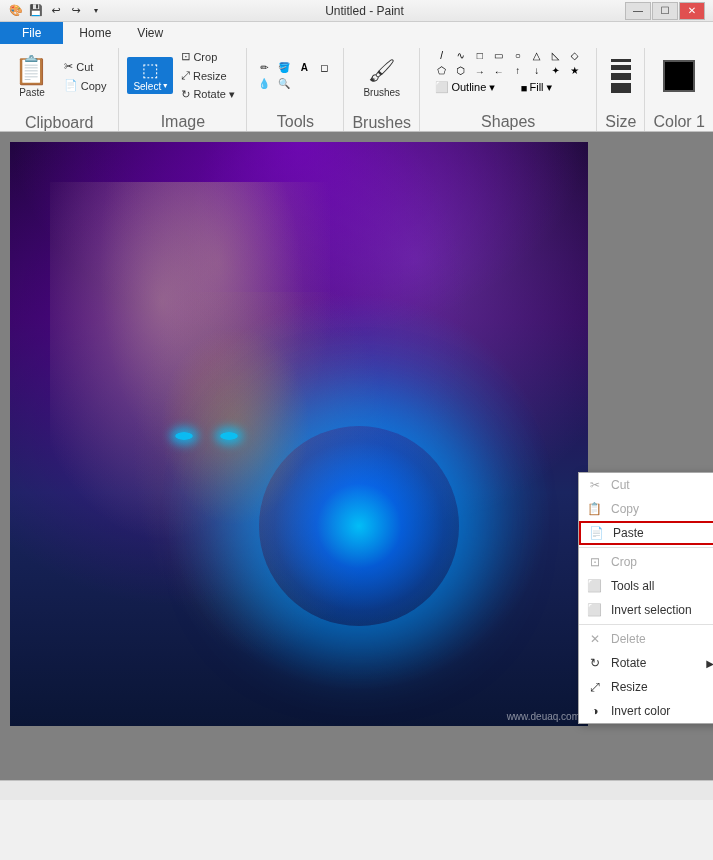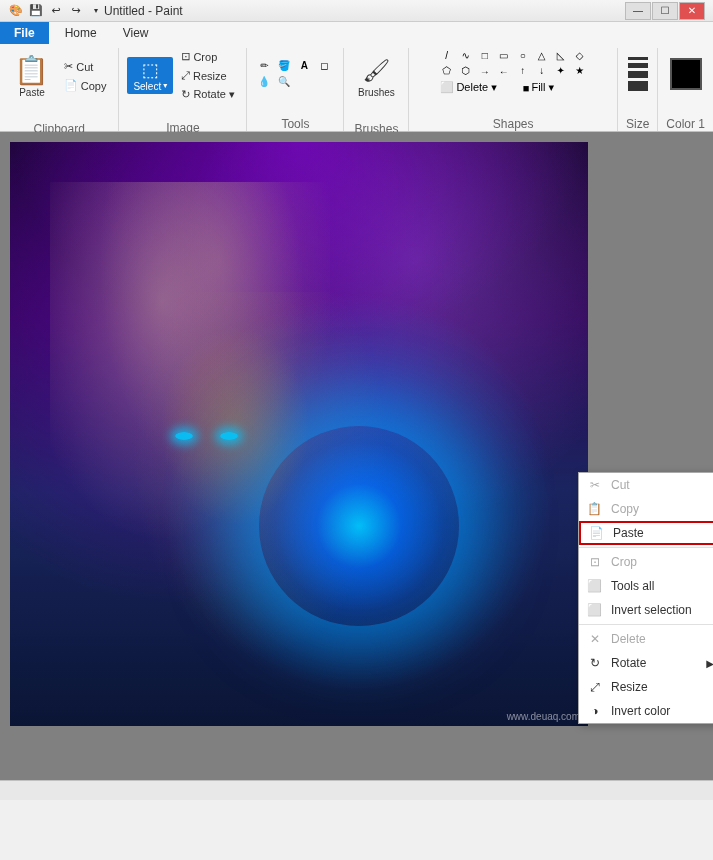--- a/index.html
+++ b/index.html
@@ -9,21 +9,21 @@
     #titlebar {
       height: 22px;
       background: linear-gradient(to bottom, #f5f5f5, #e8e8e8);
       display: flex;
       align-items: center;
       padding: 0 8px;
       border-bottom: 1px solid #ccc;
       font-size: 12px;
       color: #333;
     }
-    #titlebar .title { flex: 1; }
+    #titlebar .title { flex: 1; text-align: center; }
     #titlebar .sys-icons { display: flex; gap: 1px; }
     #titlebar .sys-btn {
       width: 26px; height: 18px;
       background: #e0e0e0;
       border: 1px solid #bbb;
       display: flex; align-items: center; justify-content: center;
       font-size: 10px; cursor: pointer;
     }
     .quick-access {
       display: flex; align-items: center; gap: 4px;
@@ -33,23 +33,23 @@
     
     #menubar {
       height: 22px;
       background: #f5f5f5;
       display: flex;
       align-items: stretch;
     }
     .menu-file {
       background: #1478d4;
       color: white;
-      padding: 0 14px;
+      padding: 0 22px;
       display: flex; align-items: center;
-      font-weight: bold; font-size: 12px; cursor: pointer;
+      font-weight: normal; font-size: 12px; cursor: pointer;
     }
     .menu-item {
       padding: 0 10px;
       display: flex; align-items: center;
       font-size: 12px; color: #333; cursor: pointer; margin-left: 6px;
     }
 
     
     #ribbon {
       background: #f5f5f5;
@@ -66,23 +66,23 @@
       border-right: 1px solid #d8d8d8;
       padding: 0 8px;
     }
     .ribbon-group-items {
       display: flex;
       align-items: center;
       flex: 1;
       gap: 4px;
     }
     .ribbon-group-label {
-      font-size: 12px;
+      font-size: 16px;
       color: #666;
-      margin-top: 18px;
+      margin-top: 10px;
       text-align: center;
     }
     .ribbon-btn-large {
       display: flex; flex-direction: column; align-items: center; justify-content: center;
       width: 48px; height: 56px;
       cursor: pointer; border-radius: 2px;
       font-size: 10px; color: #333;
     }
     .ribbon-btn-large .icon-area { width: 32px; height: 32px; display: flex; align-items: center; justify-content: center; }
     .ribbon-btn-small {
@@ -317,21 +317,21 @@
         <div class="shape-item">→</div>
         <div class="shape-item">←</div>
         <div class="shape-item">↑</div>
         <div class="shape-item">↓</div>
         <div class="shape-item">✦</div>
         <div class="shape-item">★</div>
       </div>
       <div style="display:flex; gap:20px; margin-top:2px;">
         <div class="stroke-btn">
           <span>⬜</span>
-          <span>Delete ▾</span>
+          <span>Outline ▾</span>
         </div>
         <div class="stroke-btn">
           <span>■</span>
           <span>Fill ▾</span>
         </div>
       </div>
     </div>
     <div class="ribbon-group-label">Shapes</div>
   </div>
 

